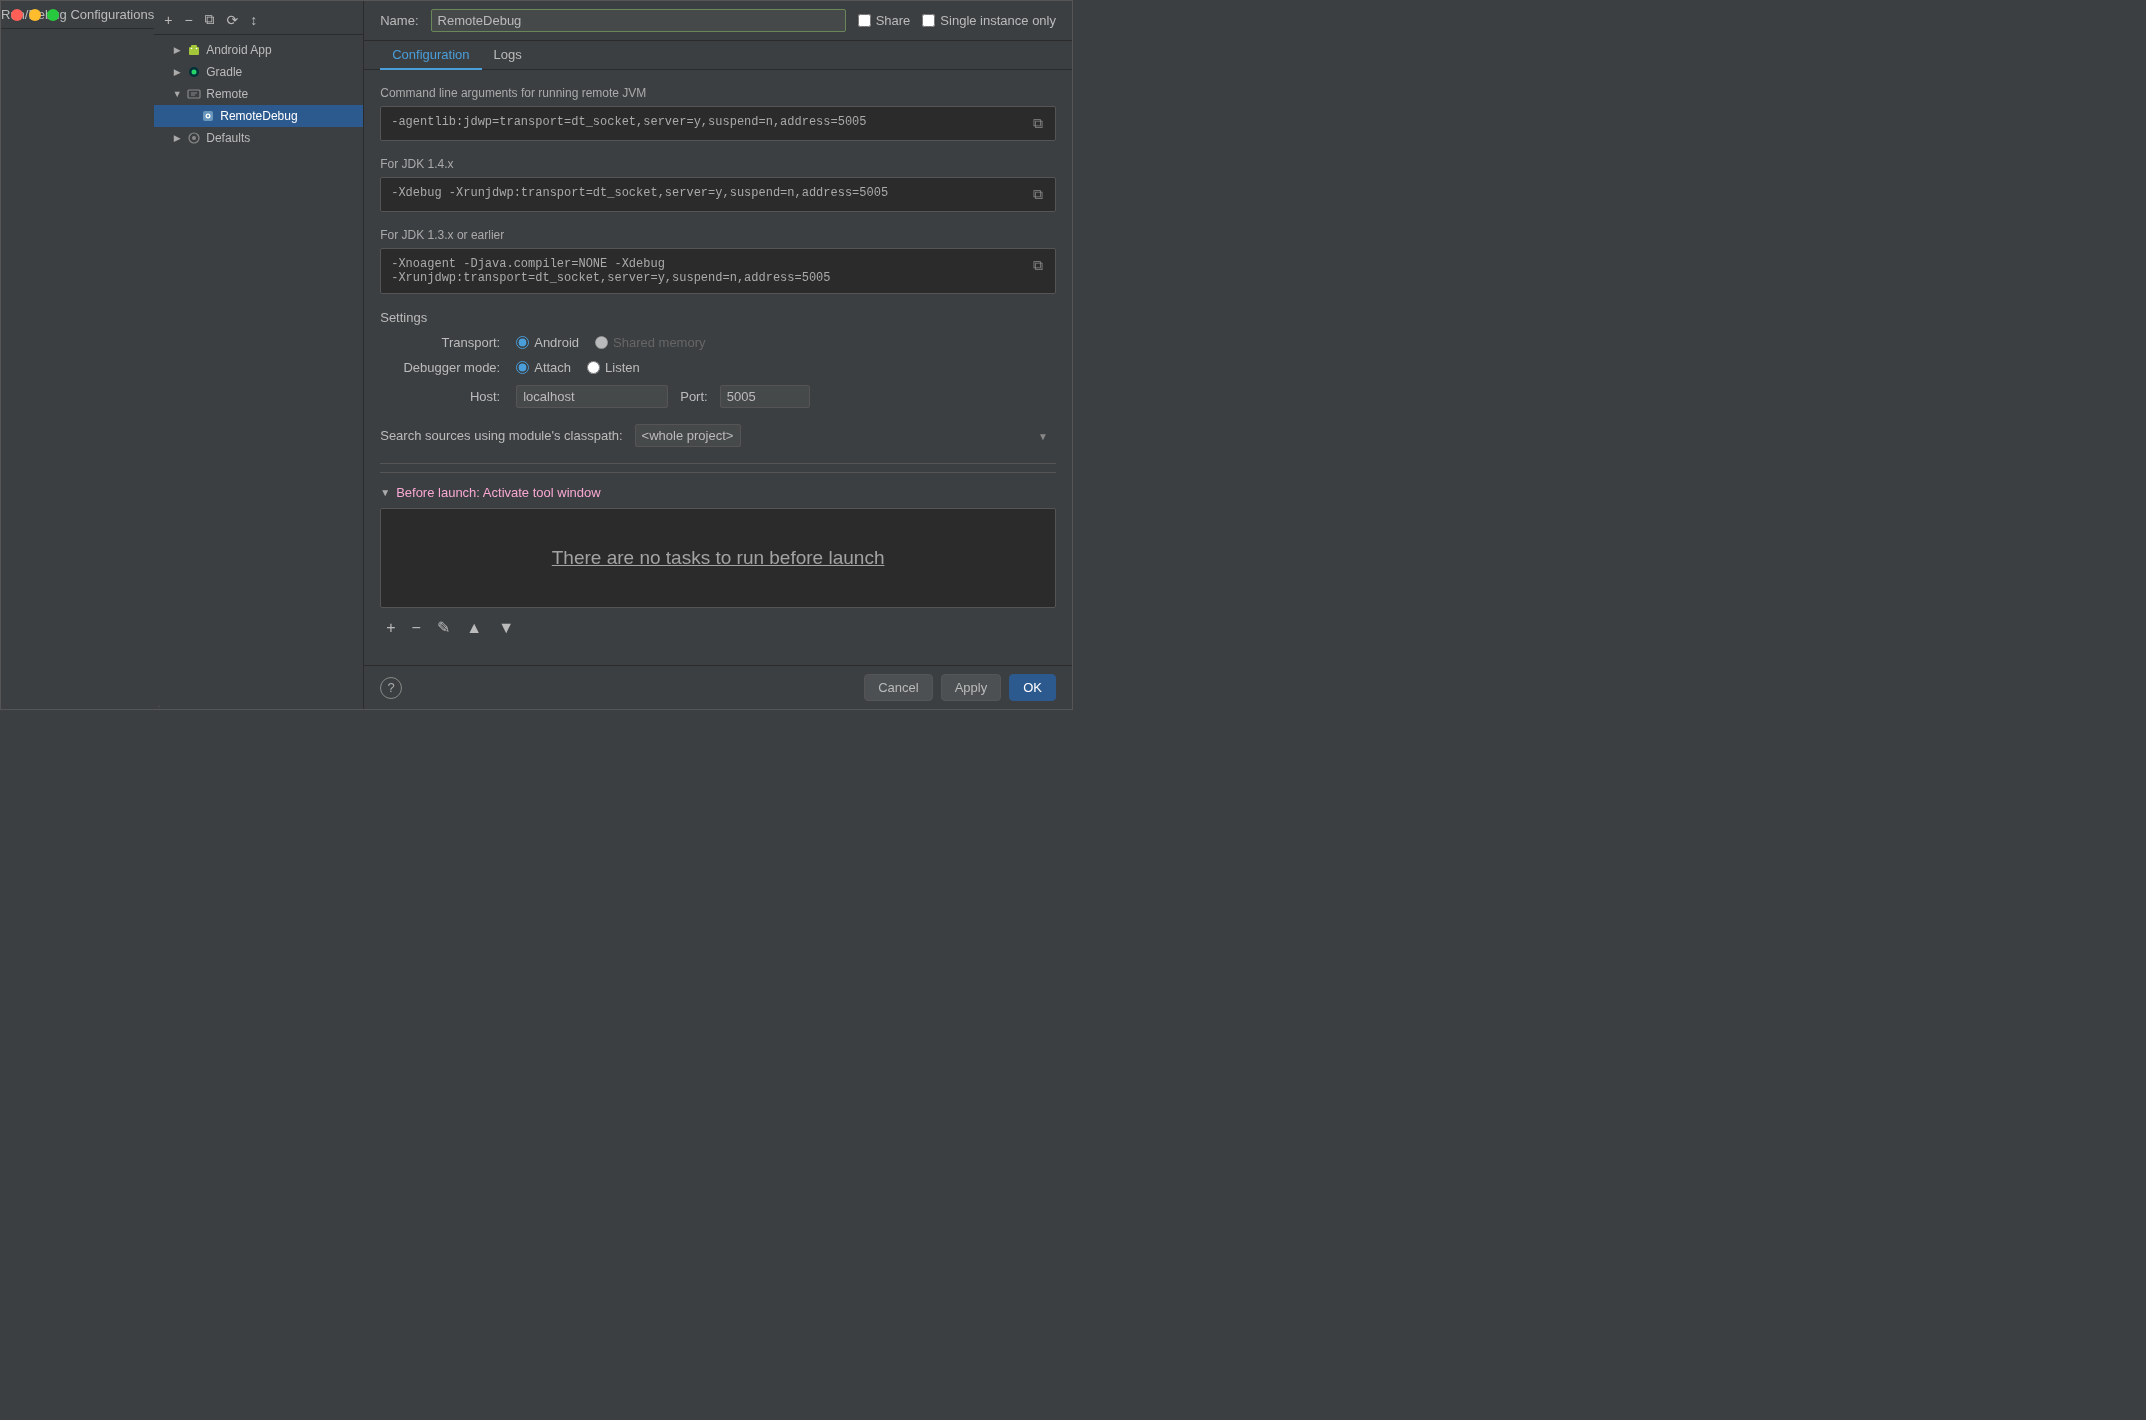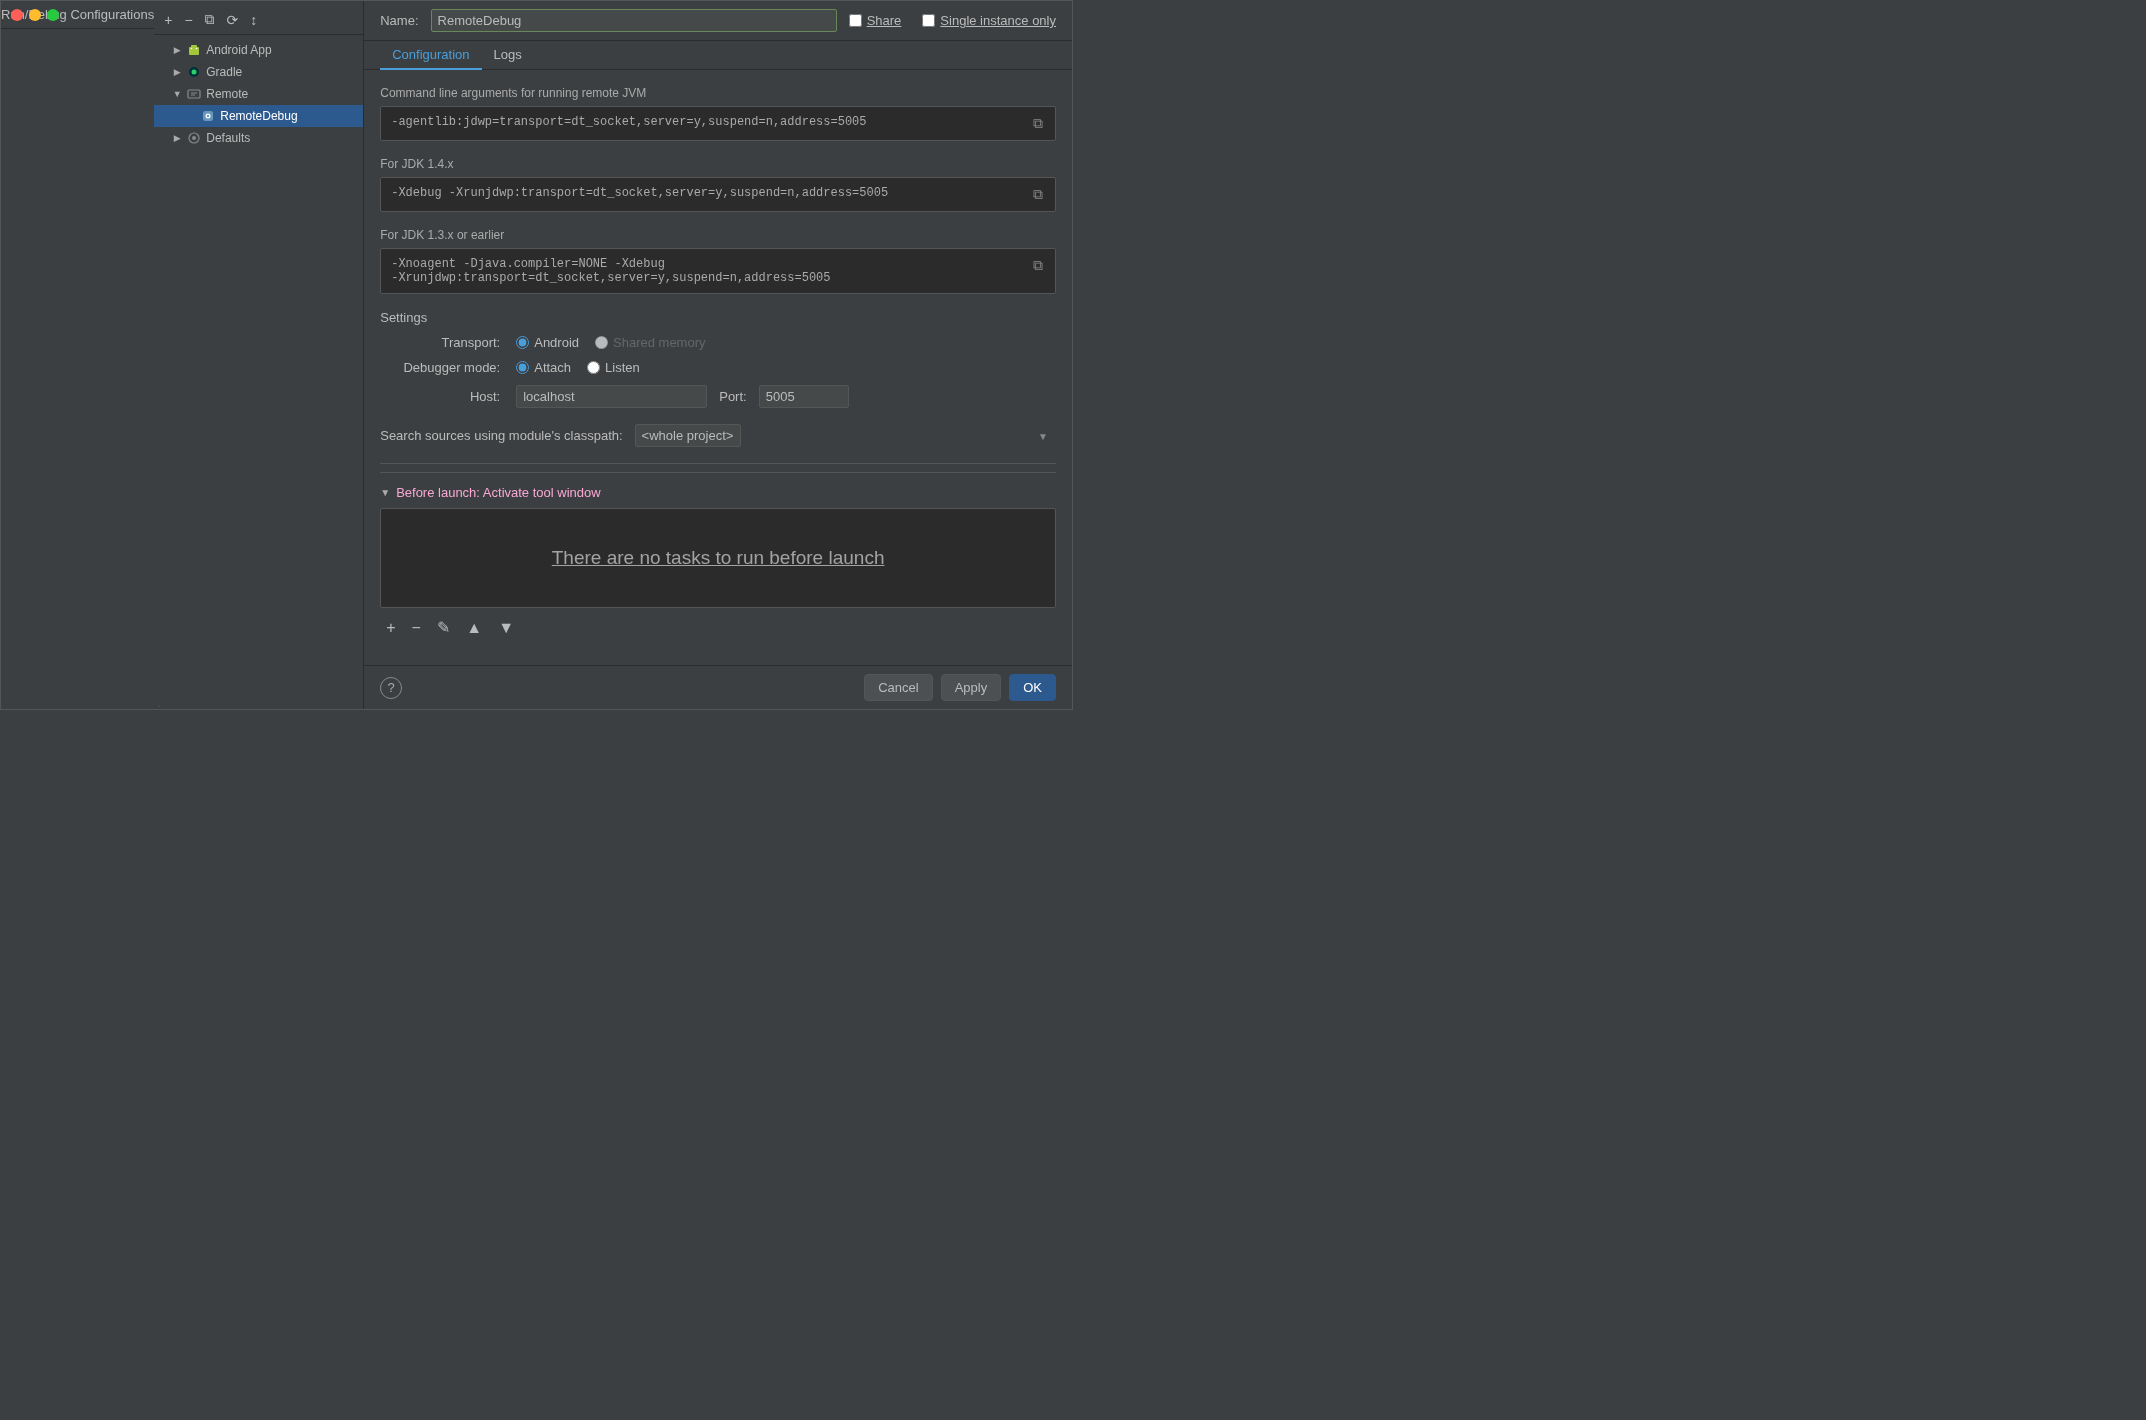--- a/index.html
+++ b/index.html
@@ -141,23 +141,22 @@
       border: 1px solid #6a8759;
       color: #bbbbbb;
       padding: 3px 6px;
       font-size: 13px;
       border-radius: 2px;
       outline: none;
     }
     .header-right {
       display: flex;
       align-items: flex-start;
-      gap: 21px;
+      gap: 12px;
       margin-left: auto;
-      text-decoration: underline;
     }
     .checkbox-group {
       display: flex;
       align-items: center;
       gap: 5px;
     }
     .checkbox-group input[type=checkbox] {
       cursor: pointer;
     }
     .checkbox-label { font-size: 13px; color: #bbbbbb; }
@@ -259,21 +258,21 @@
       padding: 3px 6px;
       font-size: 13px;
       border-radius: 2px;
       outline: none;
     }
     .host-row {
       display: flex;
       align-items: center;
       gap: 12px;
     }
-    .host-input { width: 191px; }
+    .host-input { width: 152px; }
     .port-label { font-size: 13px; color: #bbbbbb; }
     .port-input { width: 90px; }
     .classpath-row {
       display: flex;
       align-items: center;
       gap: 12px;
       margin-bottom: 16px;
     }
     .classpath-label { font-size: 13px; color: #bbbbbb; }
     .classpath-select {

